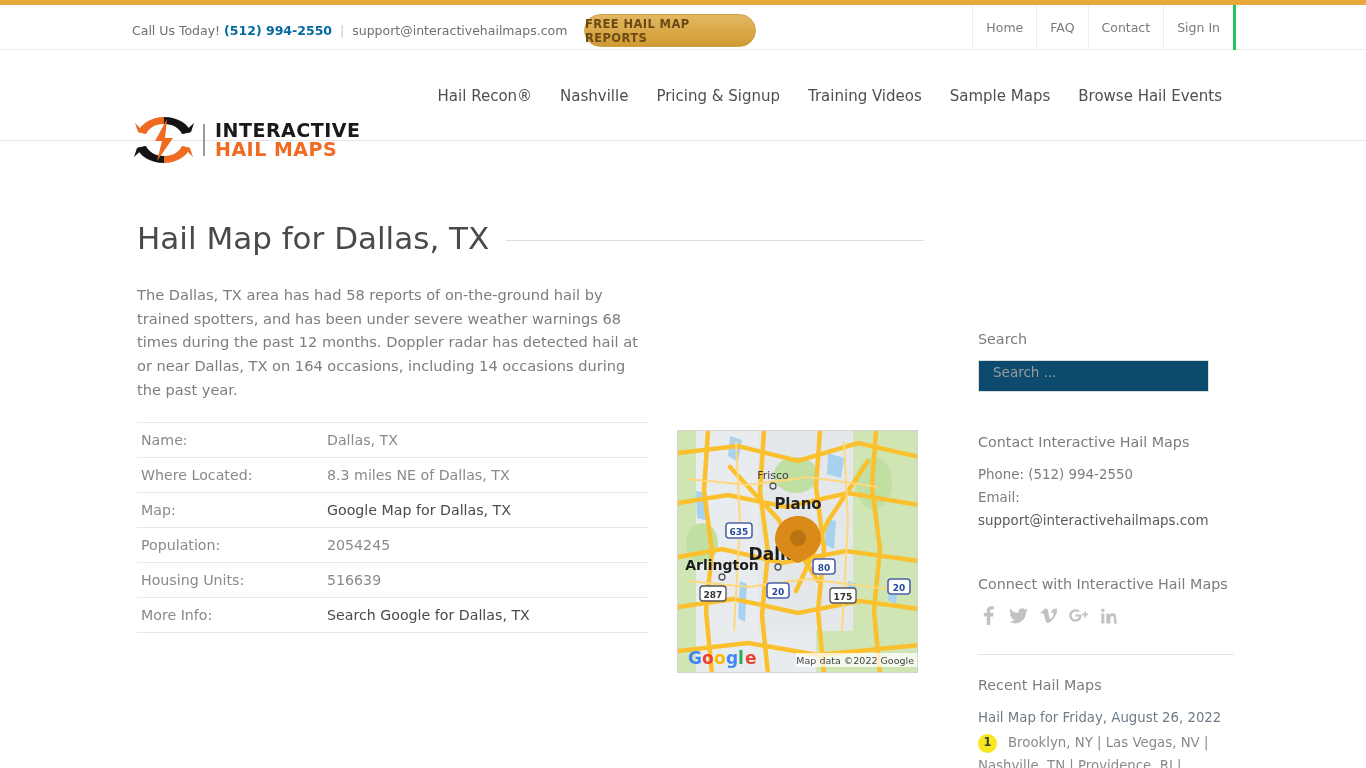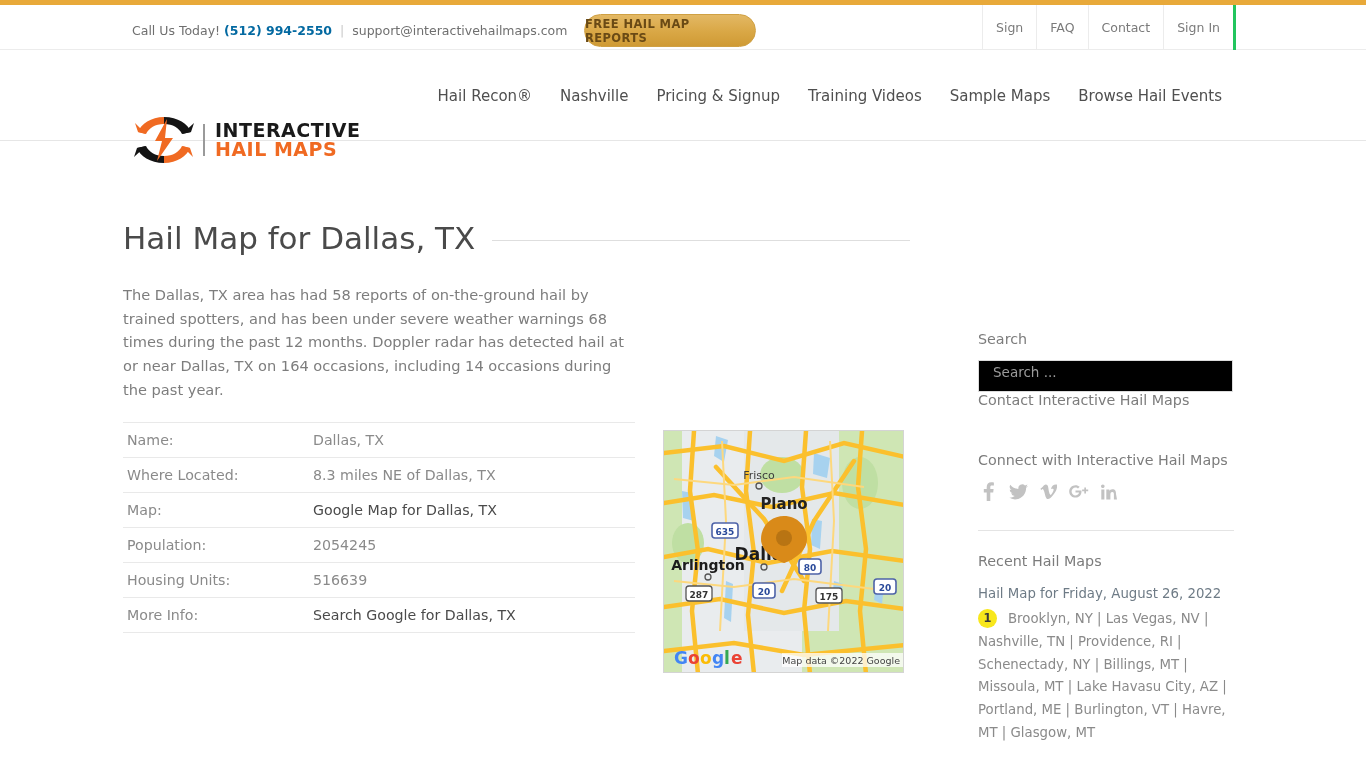--- a/index.html
+++ b/index.html
@@ -91,21 +91,21 @@
   }
 
   
   .page {
     position: relative;
     width: 1366px;
     background: #fff;
   }
 
   .content-col {
-    position: absolute; left: 123px; top: 79px; width: 787px;
+    position: absolute; left: 137px; top: 79px; width: 787px;
   }
 
   .page-title-row {
     display: flex; align-items: center; gap: 0;
   }
   h1.page-title {
     margin: 0; padding: 0;
     font-size: 31px; font-weight: normal;
     color: #4a4a4a; white-space: nowrap;
     font-family: "DejaVu Sans", "Liberation Sans", sans-serif;
@@ -145,32 +145,32 @@
   }
 
   
   .sidebar {
     position: absolute; left: 978px; top: 190px; width: 256px;
   }
   .widget-title {
     font-size: 14.3px; color: #7c7c7c; margin: 0 0 13px 0; font-weight: normal;
   }
   .search-input {
-    width: 255px; height: 32px;
+    width: 231px; height: 32px;
     border: 1px solid #dcdcdc;
-    background: #000000;
+    background: #0c4a6e;
     padding: 0 10px 8px 14px;
     font-size: 13.5px; color: #9b9b9b;
     font-family: "DejaVu Sans", "Liberation Sans", sans-serif;
     outline: none;
   }
   .search-input::placeholder { color: #9b9b9b; }
 
   .widget { margin-top: 0; }
-  .w-gap-1 { }
+  .w-gap-1 { margin-top: 42px; }
   .contact-lines { font-size: 13.4px; line-height: 1.72; color: #7c7c7c; margin-top: 11px; }
   .contact-lines .em { color: #5a5a5a; }
 
   .w-gap-2 { margin-top: 44px; }
   .social-row { display: flex; gap: 9px; margin-top: 12px; }
   .social-row span {
     width: 21px; height: 21px;
     display: flex; align-items: center; justify-content: center;
     color: #c2c2c2; cursor: pointer;
   }
@@ -202,21 +202,21 @@
     <span class="phone">(512) 994-2550</span>
     <span class="sep">|</span>
     <span class="email">support@interactivehailmaps.com</span>
   </div>
 
   <div class="cta-button">
     <span>FREE HAIL MAP REPORTS</span>
   </div>
 
   <nav class="topnav-right">
-    <a href="#">Sign</a>
+    <a href="#">Home</a>
     <a href="#">FAQ</a>
     <a href="#">Contact</a>
     <a href="#">Sign In</a>
   </nav>
 </div>
 
 <div class="header">
   <div class="logo">
     <svg class="logo-mark" viewBox="0 0 62 54">
       <path d="M31 4 C18 4 8 11 5 19 L13 21 C16 15 22 11 31 11 Z" fill="#f06a22"></path>
@@ -379,20 +379,27 @@
 
   <aside class="sidebar">
 
     <div class="widget">
       <div class="widget-title">Search</div>
       <input class="search-input" type="text" placeholder="Search ..." style="">
     </div>
 
     <div class="widget w-gap-1">
       <div class="widget-title">Contact Interactive Hail Maps</div>
+      <div class="contact-lines">
+        <div>Phone: (512) 994-2550</div>
+        <div>
+          <span>Email:</span>
+          <span class="em">support@interactivehailmaps.com</span>
+        </div>
+      </div>
     </div>
 
     <div class="widget w-gap-2">
       <div class="widget-title">Connect with Interactive Hail Maps</div>
       <div class="social-row">
         <span>
           <svg width="11" height="19" viewBox="0 0 11 19">
               <path d="M7.3 19V10.4h2.9l.4-3.3H7.3V5c0-1 .3-1.6 1.6-1.6h2V.5C10.6.4 9.5.3 8.2.3 5.5.3 3.7 2 3.7 5v2.1H.8v3.3h2.9V19z" fill="#c2c2c2"></path>
             </svg>
         </span>

